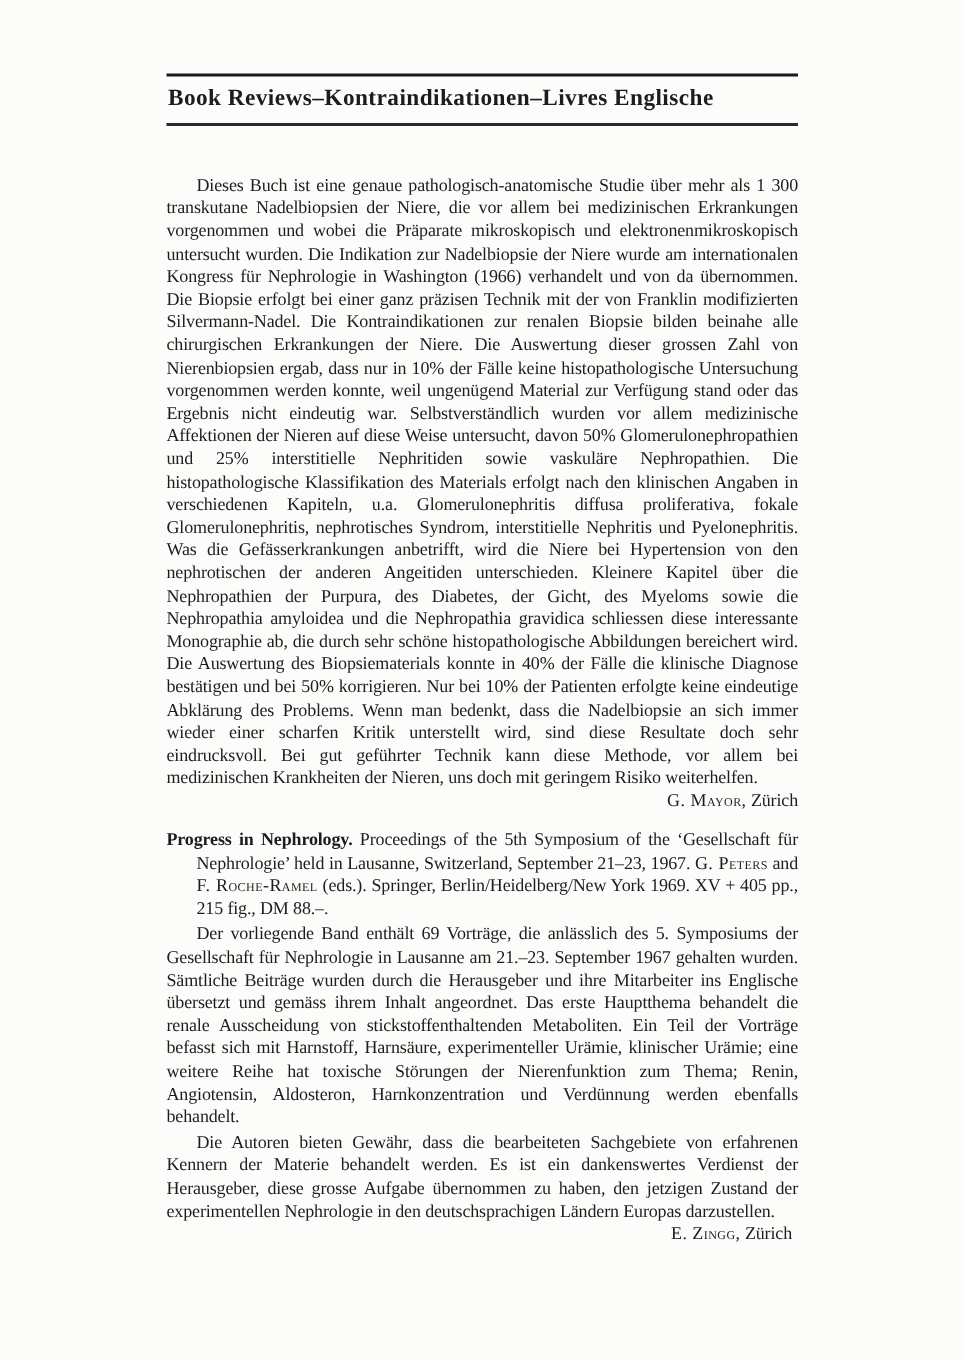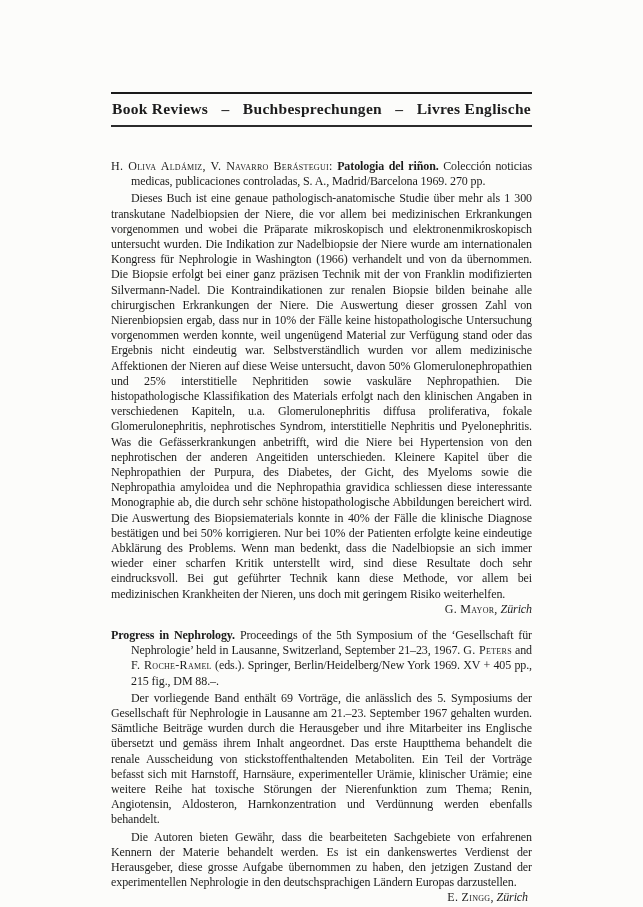--- a/index.html
+++ b/index.html
@@ -14,26 +14,25 @@
     background: #fcfcfa;
     color: #1c1c1c;
     font-family: "Liberation Serif", "DejaVu Serif", serif;
   }
   .content-col {
     position: absolute;
     left: 111px; top: 0;
     width: 421px;
   }
   .masthead {
-    margin-top: 92px;
+    margin-top: 49px;
     border-top: 2px solid #1a1a1a;
     border-bottom: 2px solid #2b2b2b;
     padding: 6px 1px 7px 1px;
     display: flex;
-    justify-content: space-between;
     align-items: baseline;
     font-weight: bold;
     font-size: 15.5px;
     letter-spacing: 0.3px;
     white-space: nowrap;
   }
   .masthead .dash { font-weight: bold; }
   .review {
     font-size: 12px;
     line-height: 15.2px;
@@ -46,48 +45,47 @@
     margin: 0;
     padding-left: 20px;
     text-indent: -20px;
   }
   .body-para {
     margin: 2px 0 0 0;
     text-indent: 20px;
   }
   .sc { font-variant: small-caps; letter-spacing: 0.3px; }
   .bold { font-weight: bold; }
-  .it { font-style: italic; }
+  .it { }
   .sig-inline {
     float: right;
     padding-left: 12px;
     text-indent: 0;
   }
   .sig-line {
     margin: 0;
     text-align: right;
     padding-right: 4px;
   }
 </style>
 </head>
 <body>
 
 <div class="scan-page">
   <div class="content-col">
 
     <div class="masthead">
       <span>Book Reviews</span>
       <span class="dash">–</span>
-      <span>Buchbesprechungen</span>
+      <span>Kontraindikationen</span>
       <span class="dash">–</span>
       <span>Livres Englische</span>
     </div>
 
     <section class="review review-1">
-      <p class="review-heading"><span class="sc">H. Oliva Aldámiz, V. Navarro Berástegui:</span><span class="bold"> Patologia del riñon.</span><span> Colección noticias medicas, publicaciones controladas, S. A., Madrid/Barcelona 1969. 270 pp.</span></p>
       <p class="body-para"><span>Dieses Buch ist eine genaue pathologisch-anatomische Studie über mehr als 1 300 transkutane Nadelbiopsien der Niere, die vor allem bei medizinischen Erkrankungen vorgenommen und wobei die Präparate mikroskopisch und elektronenmikroskopisch untersucht wurden. Die Indikation zur Nadelbiopsie der Niere wurde am internationalen Kongress für Nephrologie in Washington (1966) verhandelt und von da übernommen. Die Biopsie erfolgt bei einer ganz präzisen Technik mit der von Franklin modifizierten Silvermann-Nadel. Die Kontraindikationen zur renalen Biopsie bilden beinahe alle chirurgischen Erkrankungen der Niere. Die Auswertung dieser grossen Zahl von Nierenbiopsien ergab, dass nur in 10% der Fälle keine histopathologische Untersuchung vorgenommen werden konnte, weil ungenügend Material zur Verfügung stand oder das Ergebnis nicht eindeutig war. Selbstverständlich wurden vor allem medizinische Affektionen der Nieren auf diese Weise untersucht, davon 50% Glomerulonephropathien und 25% interstitielle Nephritiden sowie vaskuläre Nephropathien. Die histopathologische Klassifikation des Materials erfolgt nach den klinischen Angaben in verschiedenen Kapiteln, u.a. Glomerulonephritis diffusa proliferativa, fokale Glomerulonephritis, nephrotisches Syndrom, interstitielle Nephritis und Pyelonephritis. Was die Gefässerkrankungen anbetrifft, wird die Niere bei Hypertension von den nephrotischen der anderen Angeitiden unterschieden. Kleinere Kapitel über die Nephropathien der Purpura, des Diabetes, der Gicht, des Myeloms sowie die Nephropathia amyloidea und die Nephropathia gravidica schliessen diese interessante Monographie ab, die durch sehr schöne histopathologische Abbildungen bereichert wird. Die Auswertung des Biopsiematerials konnte in 40% der Fälle die klinische Diagnose bestätigen und bei 50% korrigieren. Nur bei 10% der Patienten erfolgte keine eindeutige Abklärung des Problems. Wenn man bedenkt, dass die Nadelbiopsie an sich immer wieder einer scharfen Kritik unterstellt wird, sind diese Resultate doch sehr eindrucksvoll. Bei gut geführter Technik kann diese Methode, vor allem bei medizinischen Krankheiten der Nieren, uns doch mit geringem Risiko weiterhelfen.</span><span class="sig-inline"><span class="sc">G. Mayor,</span><span class="it"> Zürich</span></span></p>
     </section>
 
     <section class="review review-2">
       <p class="review-heading"><span class="bold">Progress in Nephrology.</span><span> Proceedings of the 5th Symposium of the ‘Gesellschaft für Nephrologie’ held in Lausanne, Switzerland, September 21–23, 1967. </span><span class="sc">G. Peters</span><span> and </span><span class="sc">F. Roche-Ramel</span><span> (eds.). Springer, Berlin/Heidelberg/New York 1969. XV + 405 pp., 215 fig., DM 88.–.</span></p>
       <p class="body-para"><span>Der vorliegende Band enthält 69 Vorträge, die anlässlich des 5. Symposiums der Gesellschaft für Nephrologie in Lausanne am 21.–23. September 1967 gehalten wurden. Sämtliche Beiträge wurden durch die Herausgeber und ihre Mitarbeiter ins Englische übersetzt und gemäss ihrem Inhalt angeordnet. Das erste Hauptthema behandelt die renale Ausscheidung von stickstoffenthaltenden Metaboliten. Ein Teil der Vorträge befasst sich mit Harnstoff, Harnsäure, experimenteller Urämie, klinischer Urämie; eine weitere Reihe hat toxische Störungen der Nierenfunktion zum Thema; Renin, Angiotensin, Aldosteron, Harnkonzentration und Verdünnung werden ebenfalls behandelt.</span></p>
       <p class="body-para"><span>Die Autoren bieten Gewähr, dass die bearbeiteten Sachgebiete von erfahrenen Kennern der Materie behandelt werden. Es ist ein dankenswertes Verdienst der Herausgeber, diese grosse Aufgabe übernommen zu haben, den jetzigen Zustand der experimentellen Nephrologie in den deutschsprachigen Ländern Europas darzustellen.</span></p>
       <p class="sig-line"><span class="sc">E. Zingg,</span><span class="it"> Zürich</span></p>
     </section>
 

